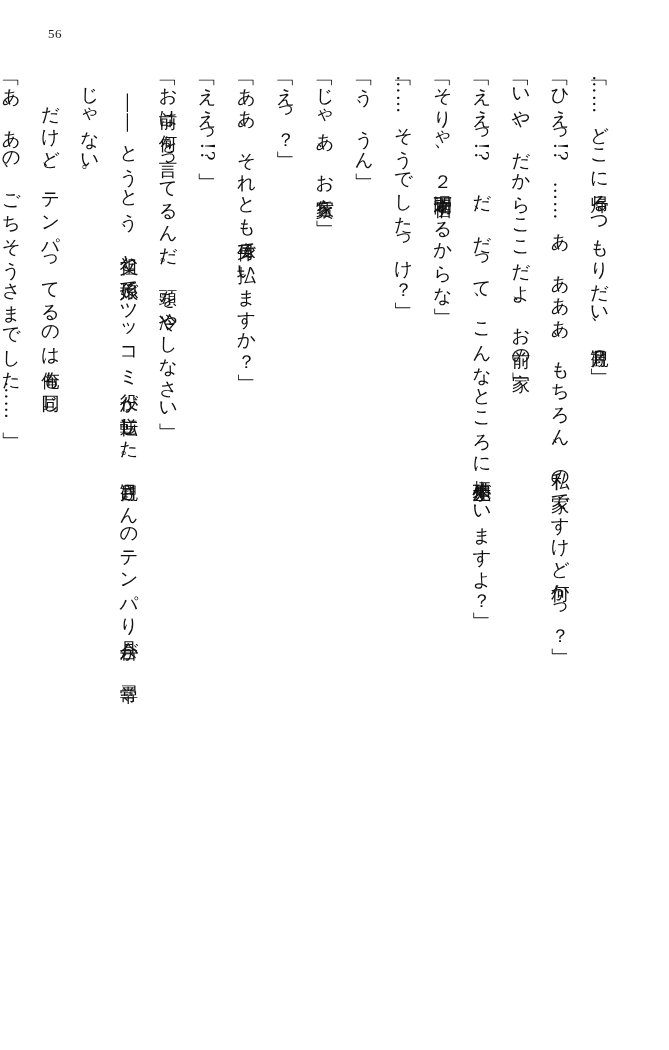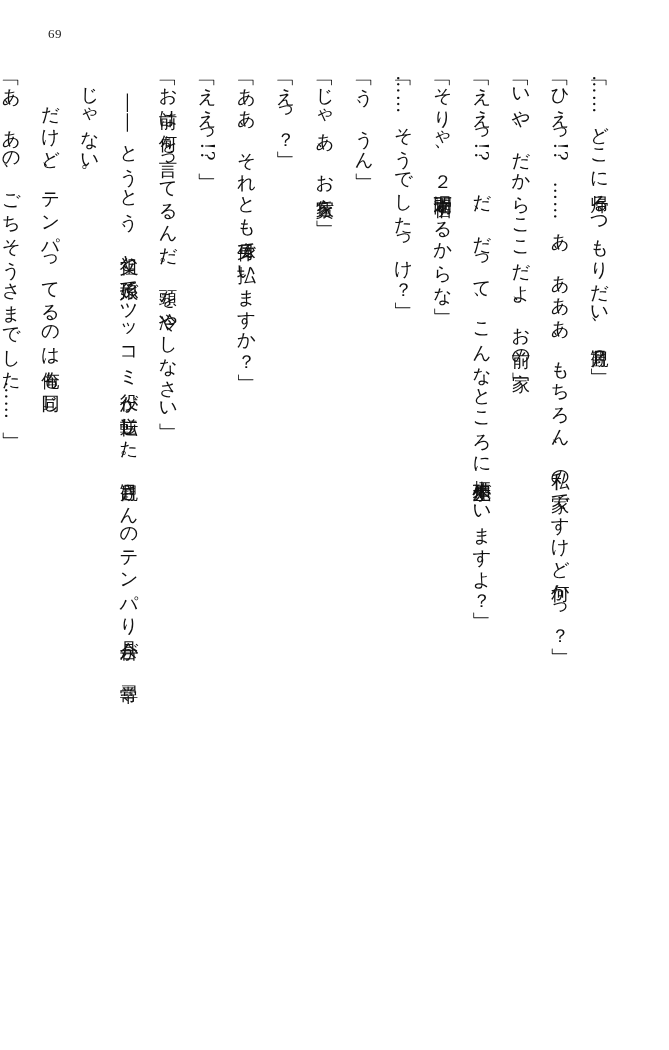--- a/index.html
+++ b/index.html
@@ -47,21 +47,21 @@
   .vertical-text p {
     margin: 0;
     padding: 0;
     white-space: pre;
   }
 </style>
 </head>
 <body>
 
 <div class="page">
-  <div class="page-number">69</div>
+  <div class="page-number">56</div>
   <div class="vertical-text" id="body-text">
       <p>「……どこに帰るつもりだい、観月？」</p>
       <p>「ひえっ!?　……あ、あああ、もちろん、私の家ですけど何かっ？」</p>
       <p>「いや、だからここだよ、お前の家」</p>
       <p>「ええっ!?　だ、だって、こんなところに来栖先生がいますよ？」</p>
       <p>「そりゃ、２週間下宿するからな」</p>
       <p>「……そうでしたっけ？」</p>
       <p>「う、うん」</p>
       <p>「じゃあ、お家賃を」</p>
       <p>「えっ？」</p>

